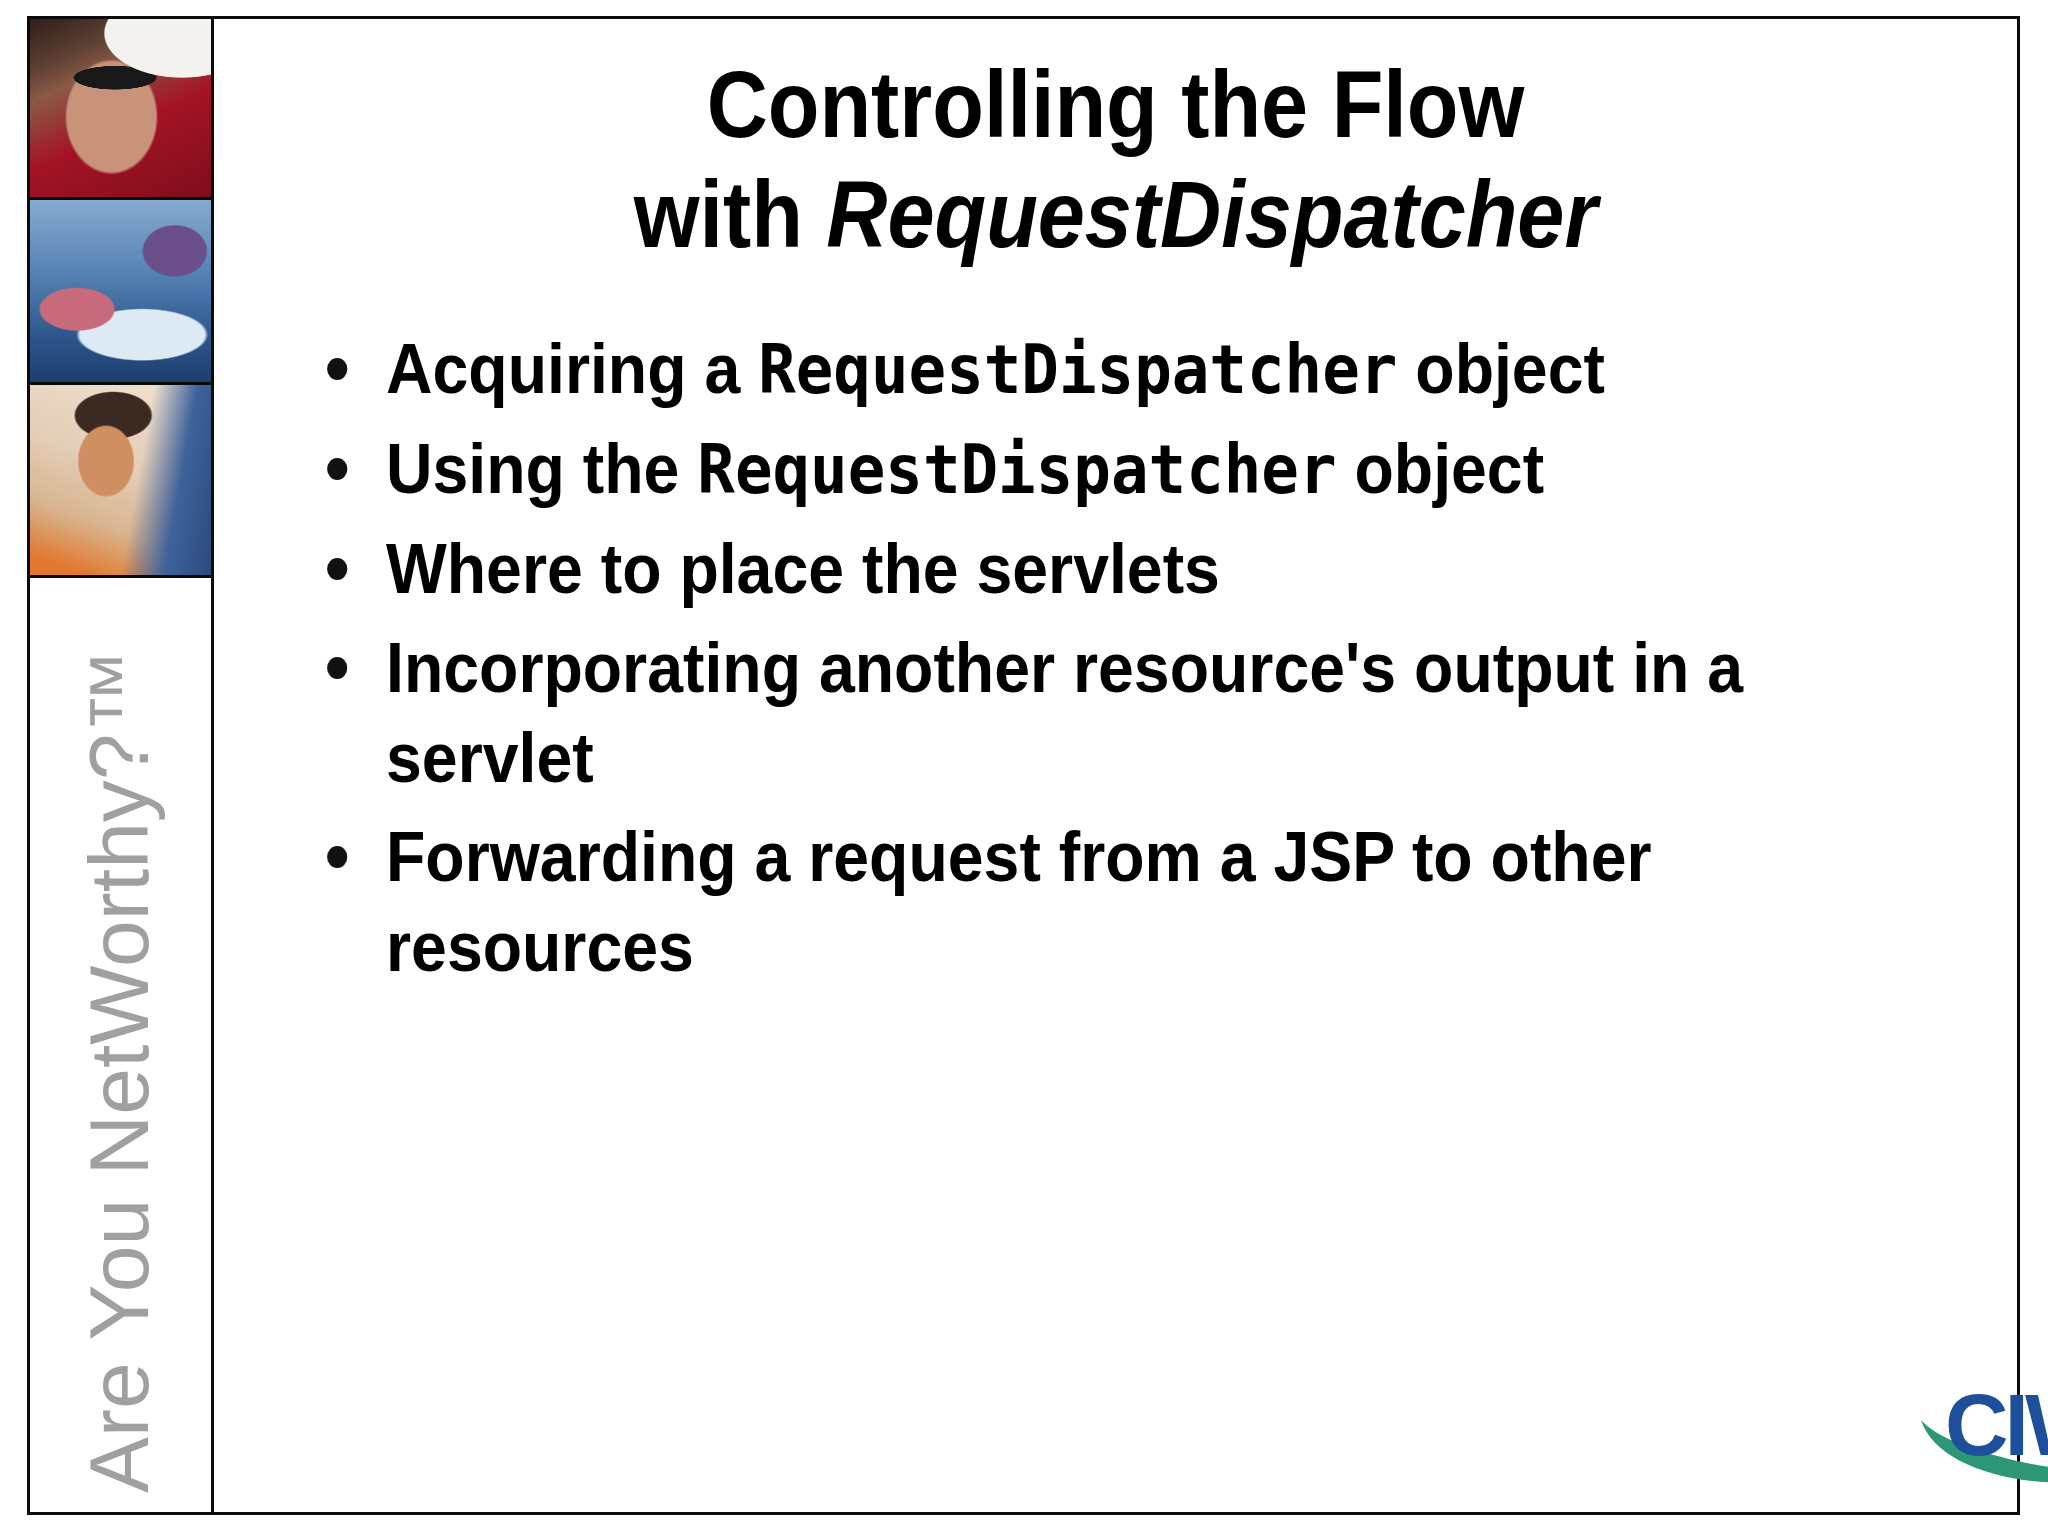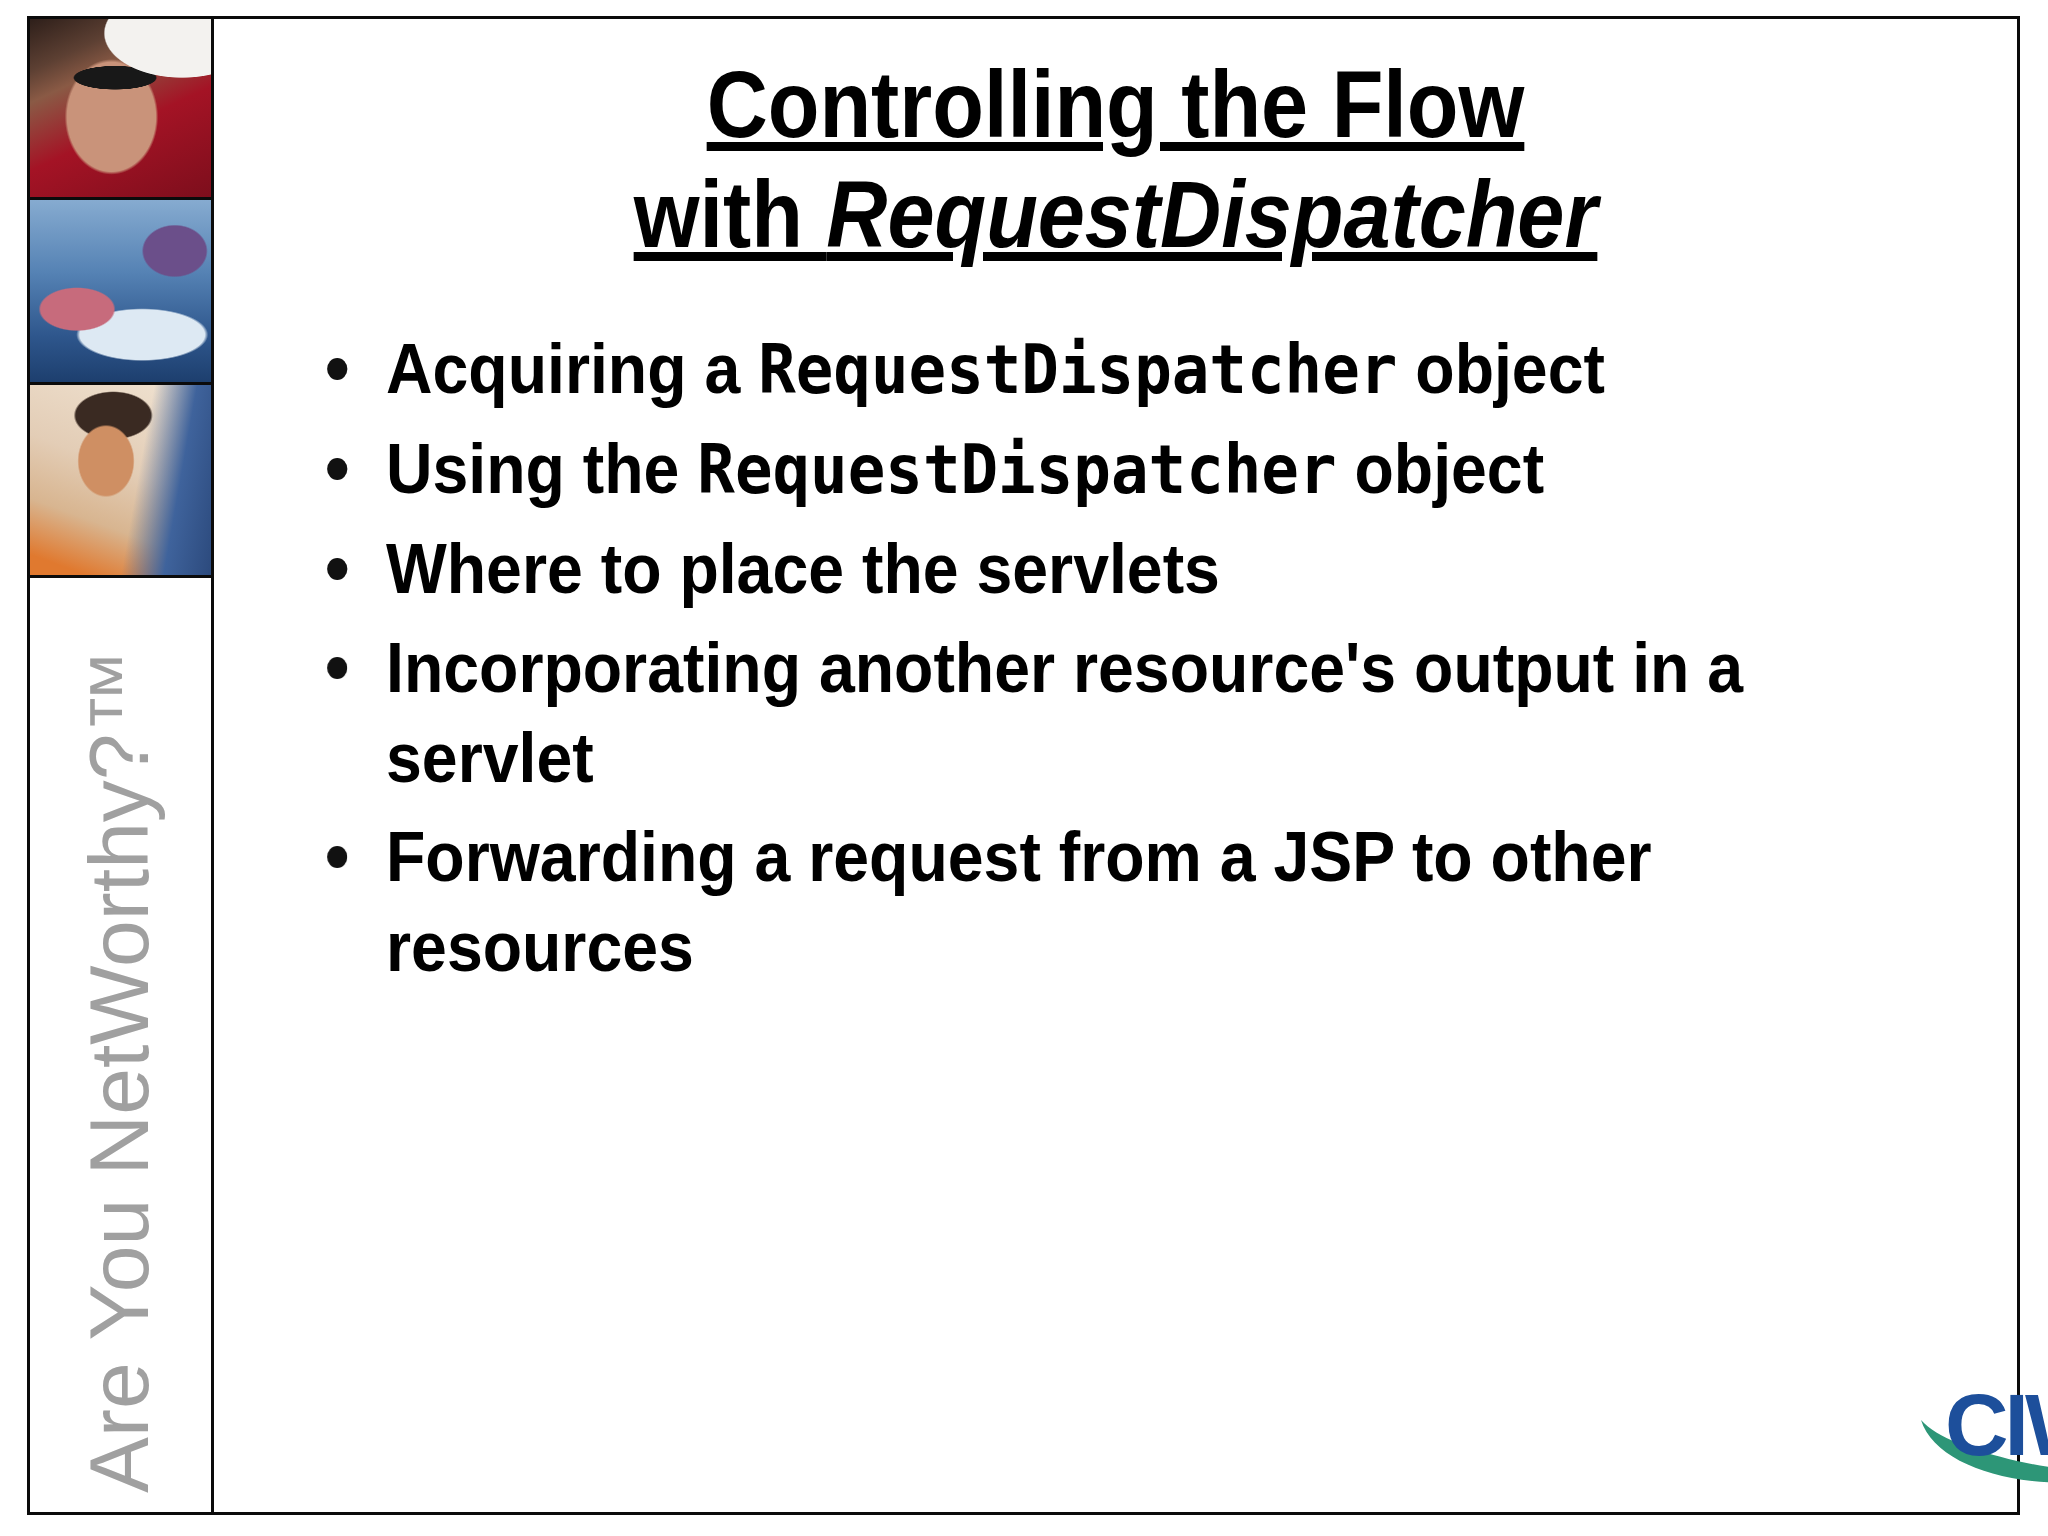--- a/index.html
+++ b/index.html
@@ -28,21 +28,21 @@
       radial-gradient(52px 66px at 42% 40%, #cf8f63 0 52%, rgba(207,143,99,0) 55%),
       radial-gradient(72px 44px at 46% 16%, #3a2a22 0 52%, rgba(58,42,34,0) 55%),
       linear-gradient(200deg,#f0e3d2 0%,#e3cdb6 45%,#d8b590 70%,#e0792f 92%);}
 
   #tagline{position:absolute;left:-361px;top:976px;width:900px;height:96px;
            line-height:96px;font-size:84px;color:#a0a0a0;white-space:nowrap;
            transform:rotate(-90deg);transform-origin:center center;
            font-family:"Liberation Sans",sans-serif;letter-spacing:0px;}
 
   
-  #main{position:absolute;left:184px;top:0;right:0;bottom:0;text-decoration:underline;}
+  #main{position:absolute;left:184px;top:0;right:0;bottom:0;}
 
   #title{margin-top:31px;text-align:center;color:#000;
          font-weight:bold;font-size:94px;line-height:110px;
          transform:scaleX(0.9);transform-origin:center top;white-space:nowrap;}
   #title .em{font-style:italic;}
 
   ul#bullets{position:absolute;left:172px;top:305px;margin:0;padding:0;
              list-style:none;width:1700px;}
   ul#bullets li{position:relative;font-weight:bold;font-size:70px;line-height:90px;
                 color:#000;margin:0 0 9px 0;max-width:1700px;

